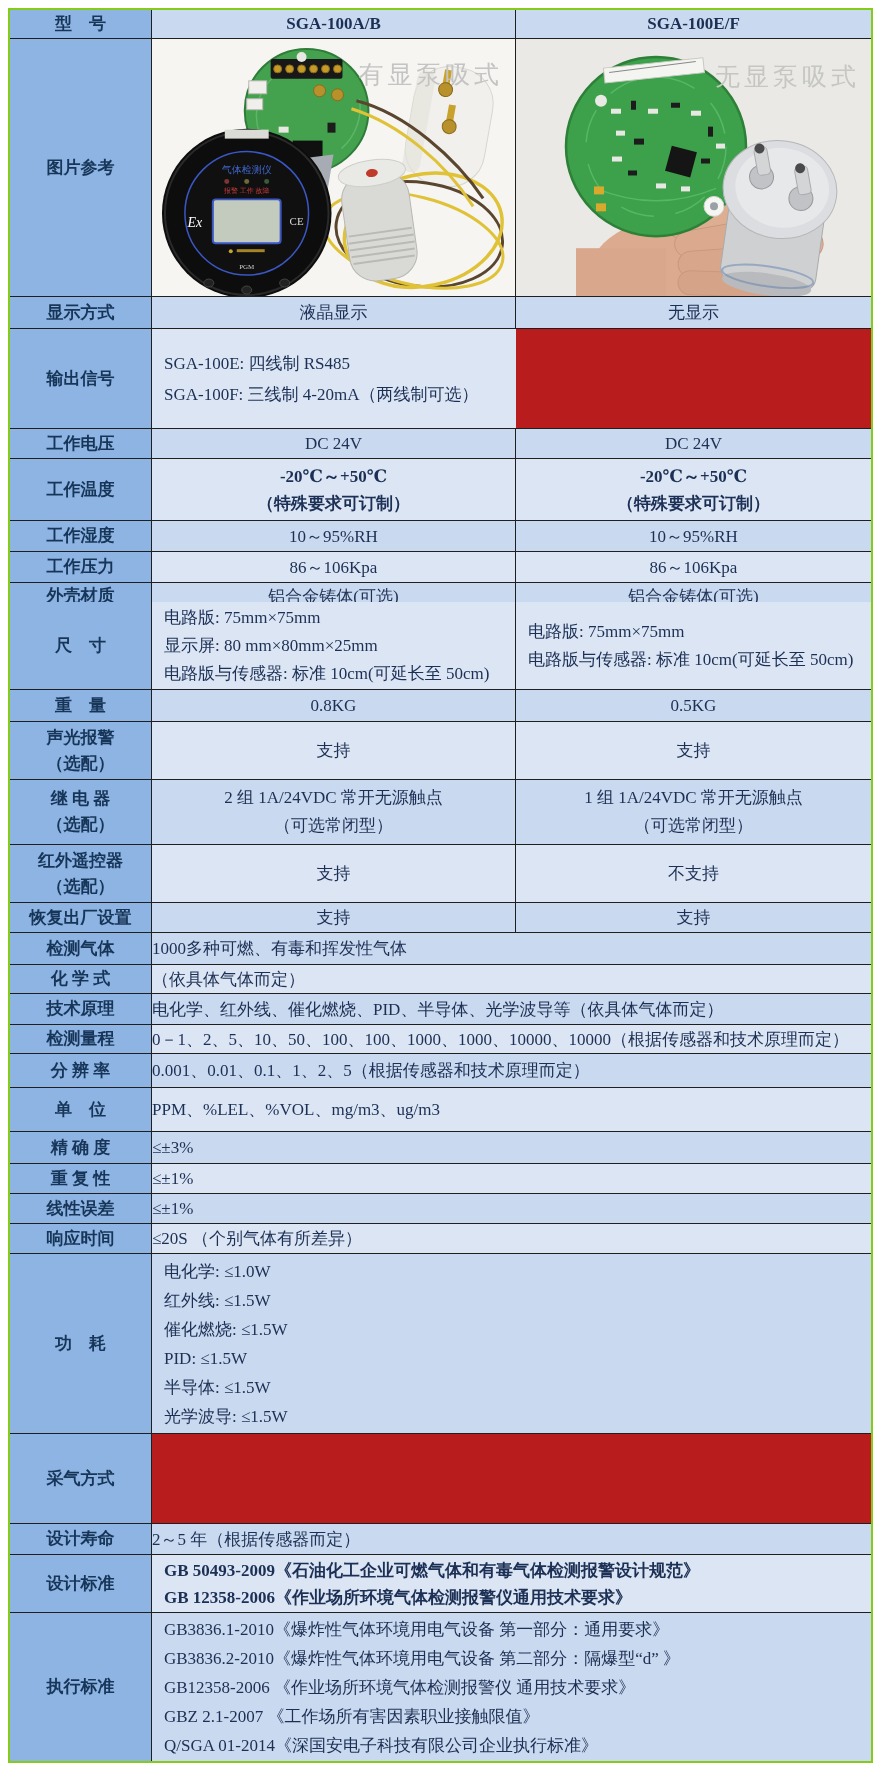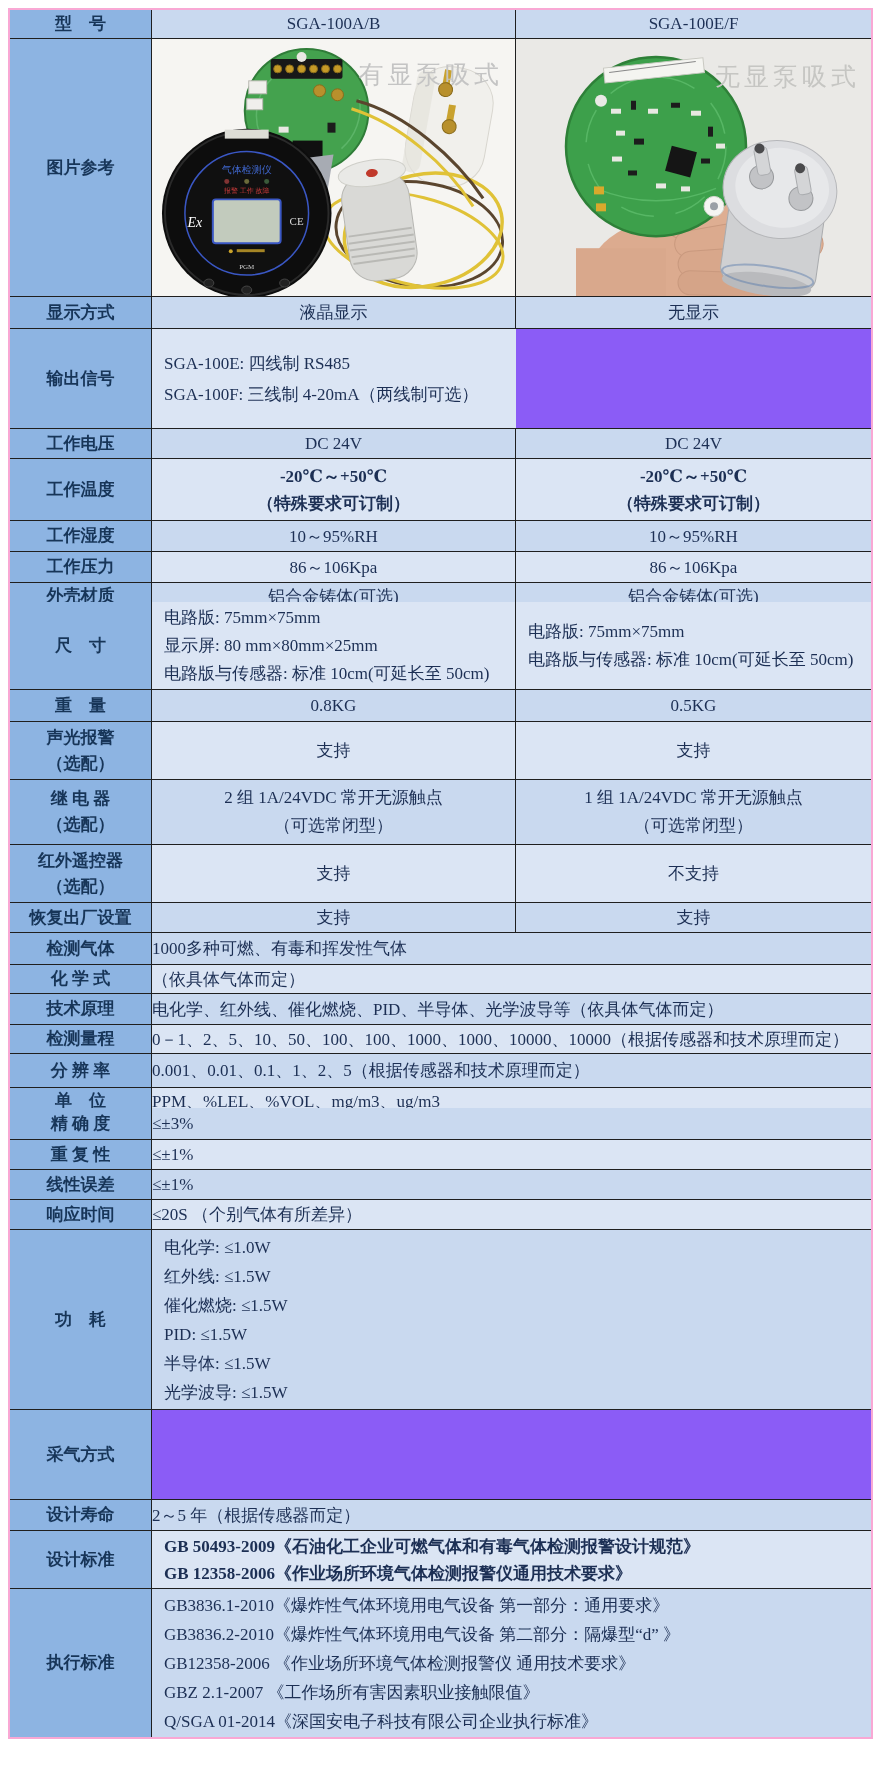--- a/index.html
+++ b/index.html
@@ -3,42 +3,42 @@
 <meta charset="utf-8">
 <style>
   html,body{margin:0;padding:0;}
   body{
     width:881px;height:1768px;background:#ffffff;position:relative;
     font-family:"Liberation Serif","DejaVu Serif",serif;
     color:#1c2f54;
   }
   .tbl{
     position:absolute;left:8px;top:8px;width:865px;
-    border:2px solid #f9a8d4;box-sizing:border-box;background:#8b5cf6;
+    border:2px solid #84cc16;box-sizing:border-box;background:#b91c1c;
   }
   .row{
     display:grid;grid-template-columns:142px 364px 1fr;
     border-top:1px solid #1f1f1f;box-sizing:border-box;
   }
   .row:first-child{border-top:none;}
   .row.m{grid-template-columns:142px 1fr;}
   .lab{
     background:#8DB4E2;border-right:1px solid #1f1f1f;
     display:flex;flex-direction:column;align-items:center;justify-content:center;
     font-weight:bold;font-size:17px;color:#173558;text-align:center;
   }
   .lab span{line-height:26px;}
   .c{
     display:flex;align-items:center;justify-content:center;
     font-size:17px;box-sizing:border-box;overflow:hidden;
   }
   .c1{border-right:1px solid #1f1f1f;}
   .dark{background:#C9D9EF;}
   .light{background:#DBE5F4;}
-  .bold{font-weight:normal;text-align:center;}
+  .bold{font-weight:bold;text-align:center;}
   .left{justify-content:flex-start;}
   .col{flex-direction:column;}
   .leftcol{flex-direction:column;align-items:flex-start;justify-content:center;padding-left:12px;}
   .c span{display:block;}
   .lh27 span{line-height:27px;font-weight:bold;}
   .lh28 span{line-height:28px;}
   .lh29 span{line-height:29px;}
   .lh31 span{line-height:31px;}
   .photo{background:#ffffff;padding:0;position:relative;}
   .photo svg{display:block;width:100%;height:100%;}
@@ -410,21 +410,21 @@
 
   <div class="row m" style="height:34px">
     <div class="lab">
         <span>分 辨 率</span>
       </div>
     <div class="c dark left">
         <span>0.001、0.01、0.1、1、2、5（根据传感器和技术原理而定）</span>
       </div>
   </div>
 
-  <div class="row m" style="height:20px">
+  <div class="row m" style="height:44px">
     <div class="lab">
         <span>单　位</span>
       </div>
     <div class="c light left">
         <span>PPM、%LEL、%VOL、mg/m3、ug/m3</span>
       </div>
   </div>
 
   <div class="row m" style="height:32px">
     <div class="lab">

